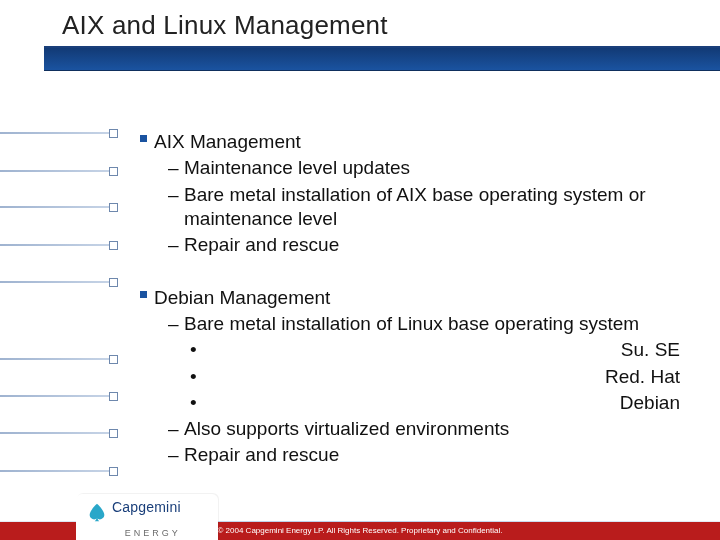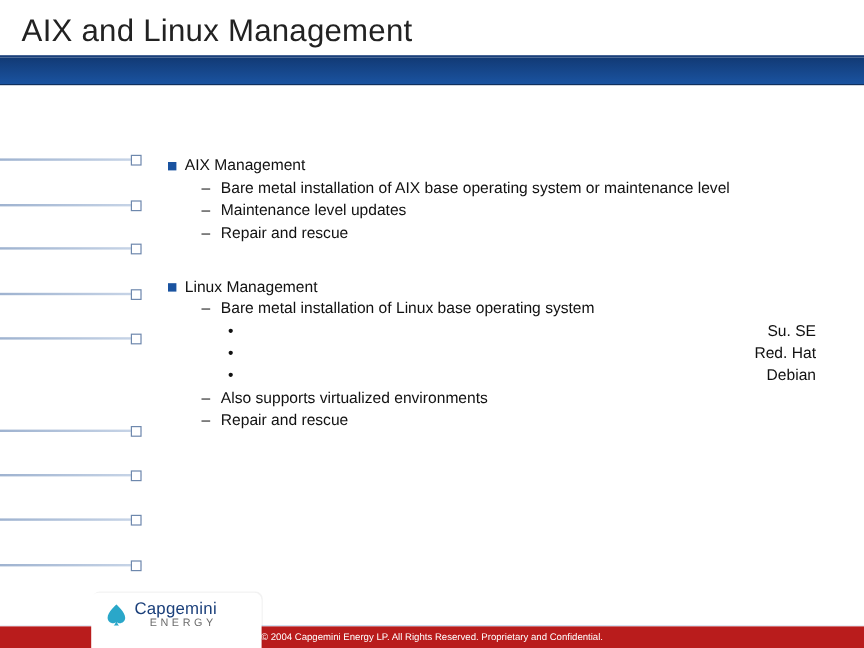--- a/index.html
+++ b/index.html
@@ -13,20 +13,21 @@
   }
   .slide {
     position: relative;
     width: 720px;
     height: 540px;
     background: #fff;
   }
   .title-area {
     position: relative;
     height: 74px;
+    margin-left: 44px;
   }
   .title {
     position: absolute;
     left: 18px;
     top: 10px;
     font-size: 26px;
     color: #222;
     letter-spacing: 0.2px;
   }
   .title-underline {
@@ -78,21 +79,21 @@
     width: 7px;
     height: 7px;
     border: 1px solid #6e88ad;
     background: #fff;
   }
   .content {
     position: absolute;
     left: 140px;
     top: 130px;
     width: 540px;
-    font-size: 13px;
+    font-size: 19px;
     color: #111;
     line-height: 1.28;
   }
   .section {
     margin-bottom: 28px;
   }
   .sec-head {
     position: relative;
     padding-left: 14px;
     margin-bottom: 2px;
@@ -190,21 +191,21 @@
     font-size: 14px;
     color: #1a3f7a;
     font-weight: 500;
     letter-spacing: 0.2px;
   }
   .logo-sub {
     font-size: 9px;
     color: #6b6b6b;
     letter-spacing: 3px;
     text-align: right;
-    margin-top: 1px;
+    margin-top: 15px;
   }
   .footer-line {
     position: absolute;
     left: 0;
     right: 0;
     bottom: 18px;
     height: 1px;
     background: linear-gradient(to right, #e6ecf5, #bcd1ea 40%, #bcd1ea 60%, #e6ecf5);
   }
 </style>
@@ -249,27 +250,27 @@
       </div>
       <div class="rail-line" style="top: 400px;">
         <span></span>
       </div>
     </div>
 
   <div class="content" id="content">
       <div class="section">
         <div class="sec-head"><span class="sq"></span><span>AIX Management</span></div>
         <div class="dash-list">
+          <div class="dash-item"><span>Maintenance level updates</span></div>
           <div class="dash-item"><span>Bare metal installation of AIX base operating system or maintenance  level</span></div>
-          <div class="dash-item"><span>Maintenance level updates</span></div>
           <div class="dash-item"><span>Repair and rescue</span></div>
         </div>
       </div>
       <div class="section">
-        <div class="sec-head"><span class="sq"></span><span>Linux Management</span></div>
+        <div class="sec-head"><span class="sq"></span><span>Debian Management</span></div>
         <div class="dash-list">
           <div class="dash-item"><span>Bare metal installation of Linux base operating system</span></div>
           <div class="dot-list">
             <div class="dot-item"><span>Su. SE</span></div>
             <div class="dot-item"><span>Red. Hat</span></div>
             <div class="dot-item"><span>Debian</span></div>
           </div>
           <div class="dash-item"><span>Also supports virtualized environments</span></div>
           <div class="dash-item"><span>Repair and rescue</span></div>
         </div>

